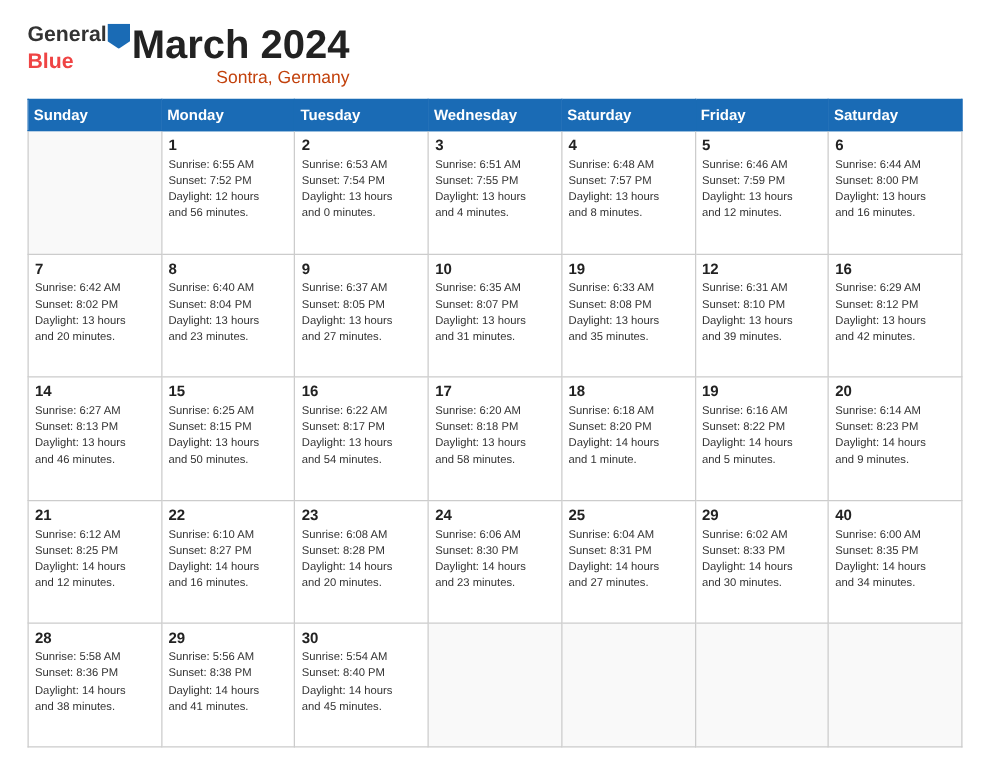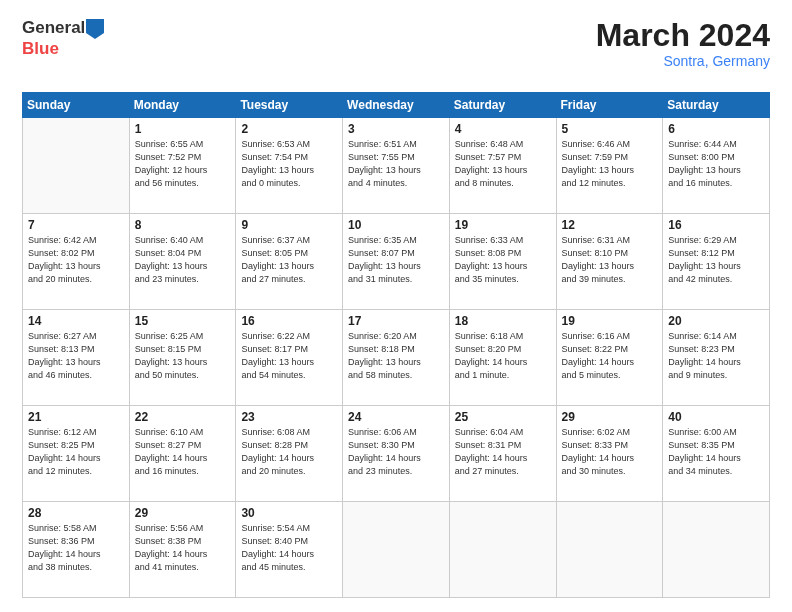--- a/index.html
+++ b/index.html
@@ -12,41 +12,40 @@
     }
     .page {
       width: 792px;
       height: 612px;
       padding: 18px 22px 14px 22px;
       display: flex;
       flex-direction: column;
     }
     .header {
       display: flex;
-      justify-content: space-between;
+      justify-content: flex-start;
       align-items: flex-start;
       margin-bottom: 10px;
-      gap: 27px;
     }
     .logo {
       display: flex;
       align-items: center;
     }
     .title-block {
       text-align: right;
     }
     .title-block .month-year {
       font-size: 32px;
       font-weight: bold;
       color: #222;
       line-height: 1.1;
     }
     .title-block .location {
       font-size: 14px;
-      color: #3b82f6;
+      color: #c2410c;
     }
     .calendar {
       flex: 1;
       border: 1px solid #ccc;
       border-collapse: collapse;
       width: 100%;
       table-layout: fixed;
     }
     .calendar th {
       background: #1a6bb5;
@@ -77,21 +76,20 @@
       line-height: 1.45;
       font-size: 9px;
       color: #333;
     }
     .empty-cell {
       background: #f9f9f9;
     }
     table {
       width: 100%;
       border-collapse: collapse;
-      margin-top: 13px;
     }
   </style>
 </head>
 <body>
 
 <div class="page">
   <div class="header">
     <div class="logo">
       <div>
         <div style="font-size:17px;font-weight:bold;color:#333;line-height:1.15;">

